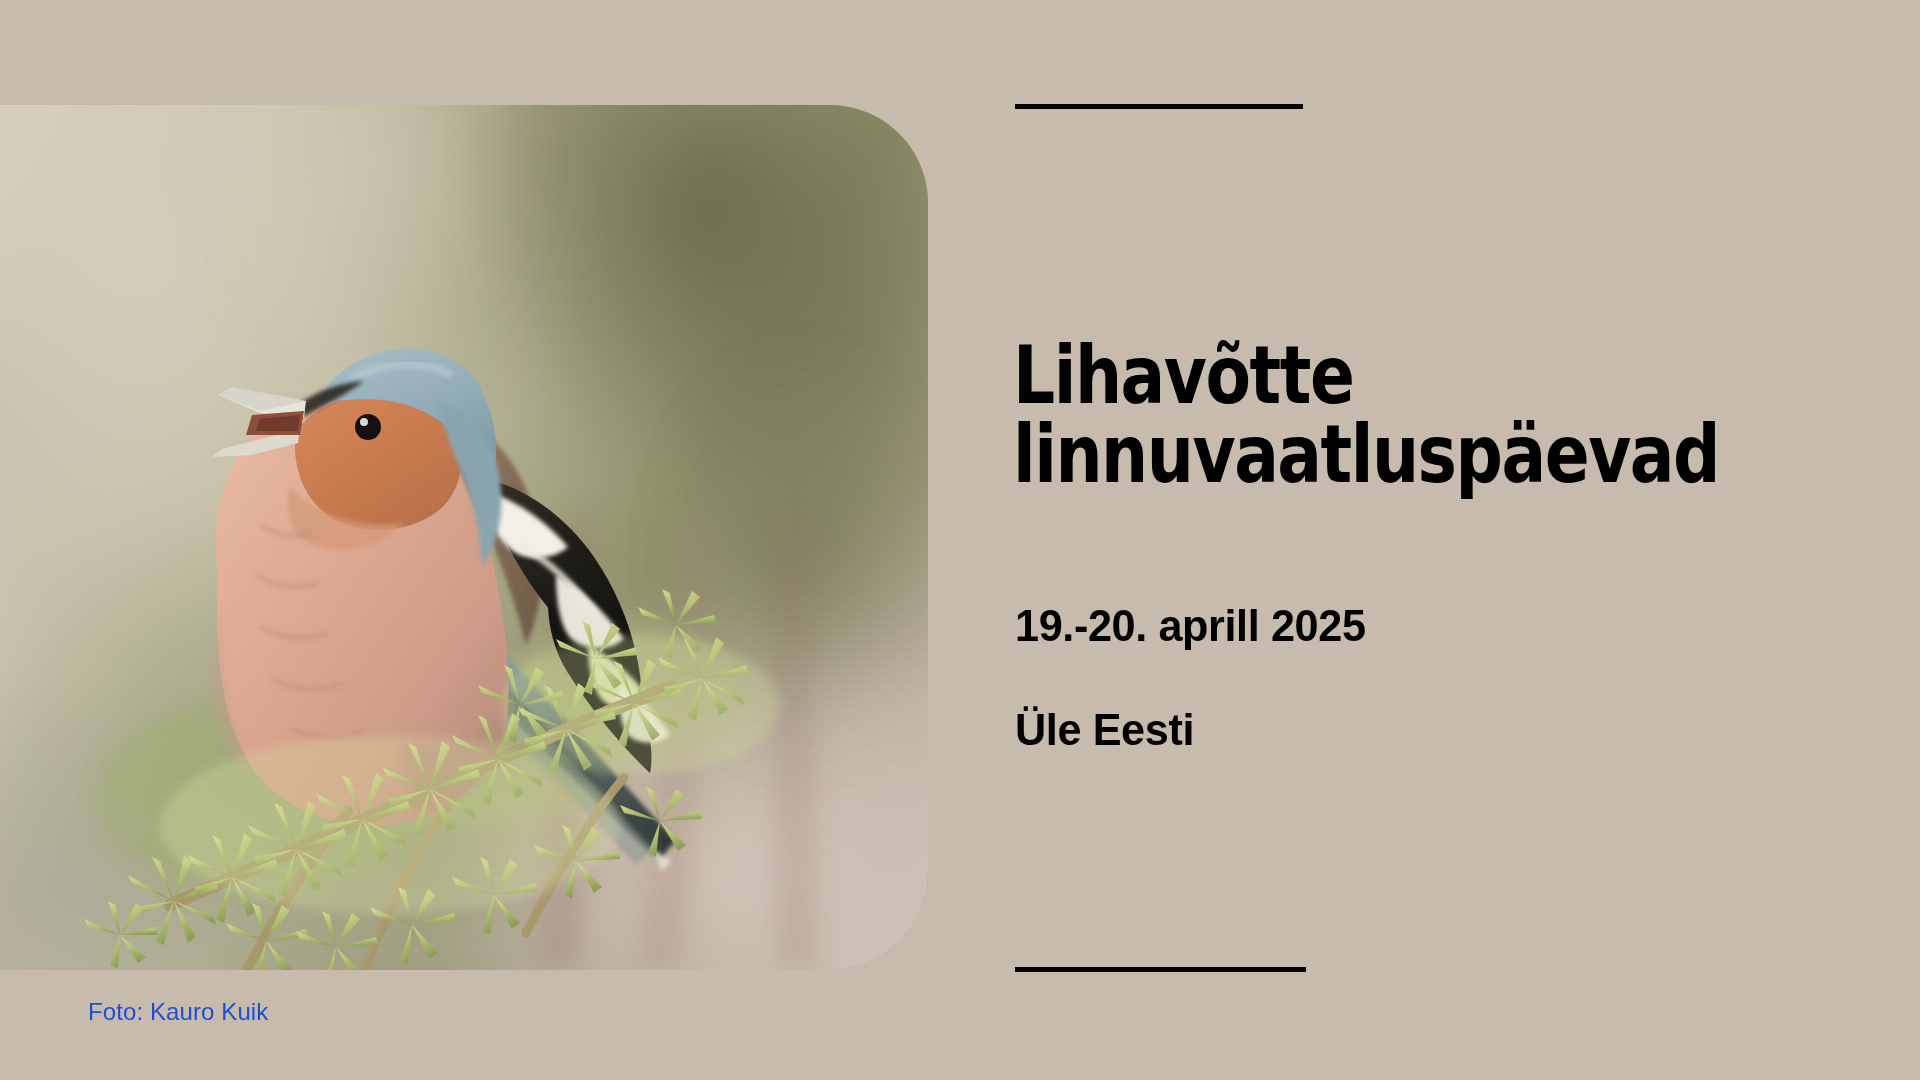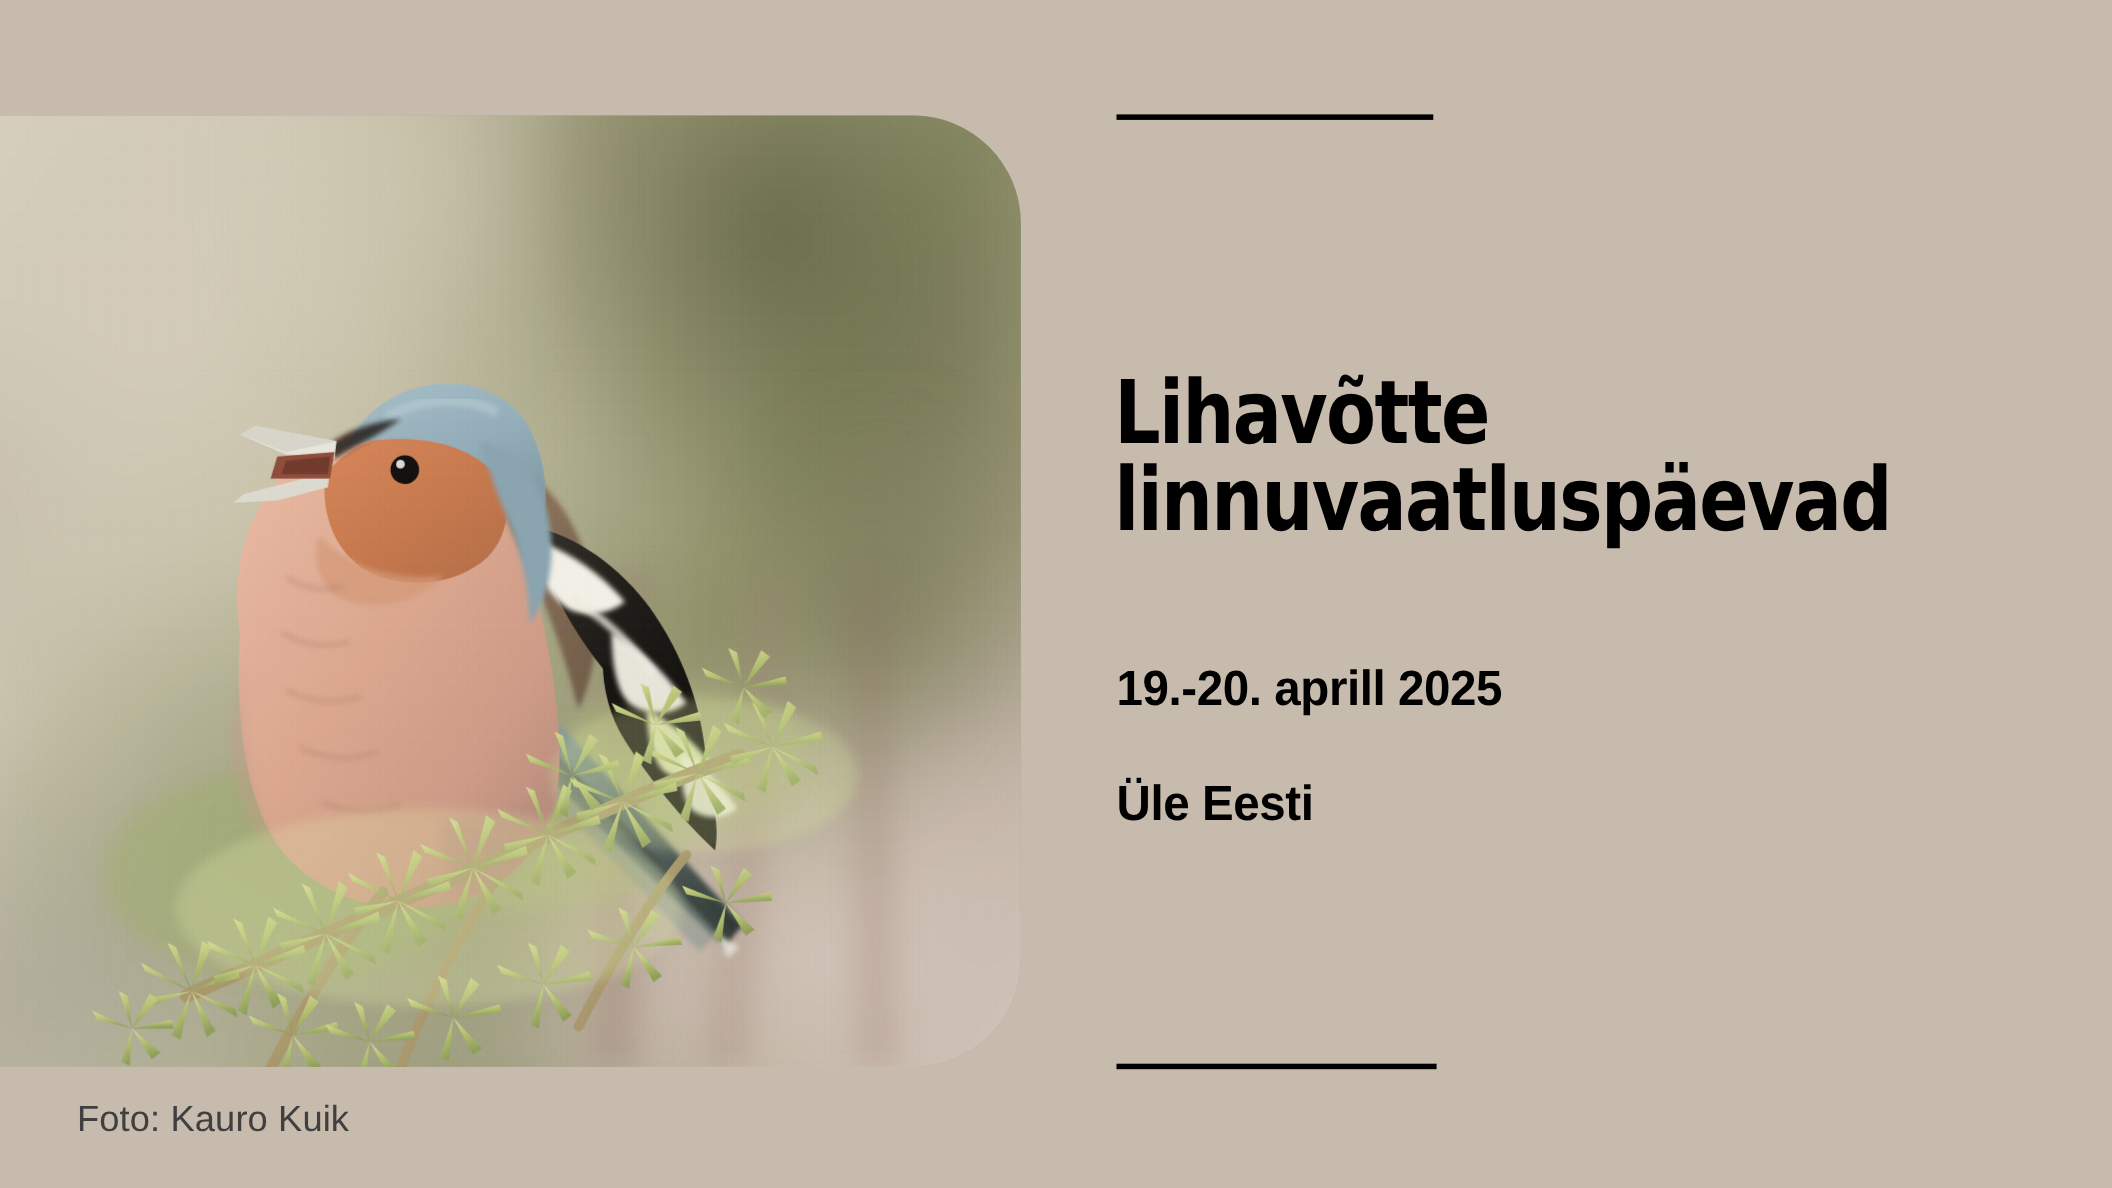--- a/index.html
+++ b/index.html
@@ -84,24 +84,24 @@
       repeating-linear-gradient(0deg, rgba(255,255,255,.10) 0 1px, rgba(0,0,0,.07) 1px 2px),
       repeating-linear-gradient(90deg, rgba(255,255,255,.07) 0 1px, rgba(0,0,0,.05) 1px 2px);
   }
 
   
   .bird { position: absolute; left: 0; top: 0; width: 968px; height: 865px; }
 
   
   .photo-credit {
     position: absolute;
-    left: 70px;
+    left: 88px;
     top: 998px;
-    font-size: 33px;
-    color: #404040;
+    font-size: 24px;
+    color: #1d4ed8;
     letter-spacing: .1px;
   }
 
   
   .content {
     position: absolute;
     left: 1015px;
     top: 0;
     width: 860px;
     height: 1080px;

